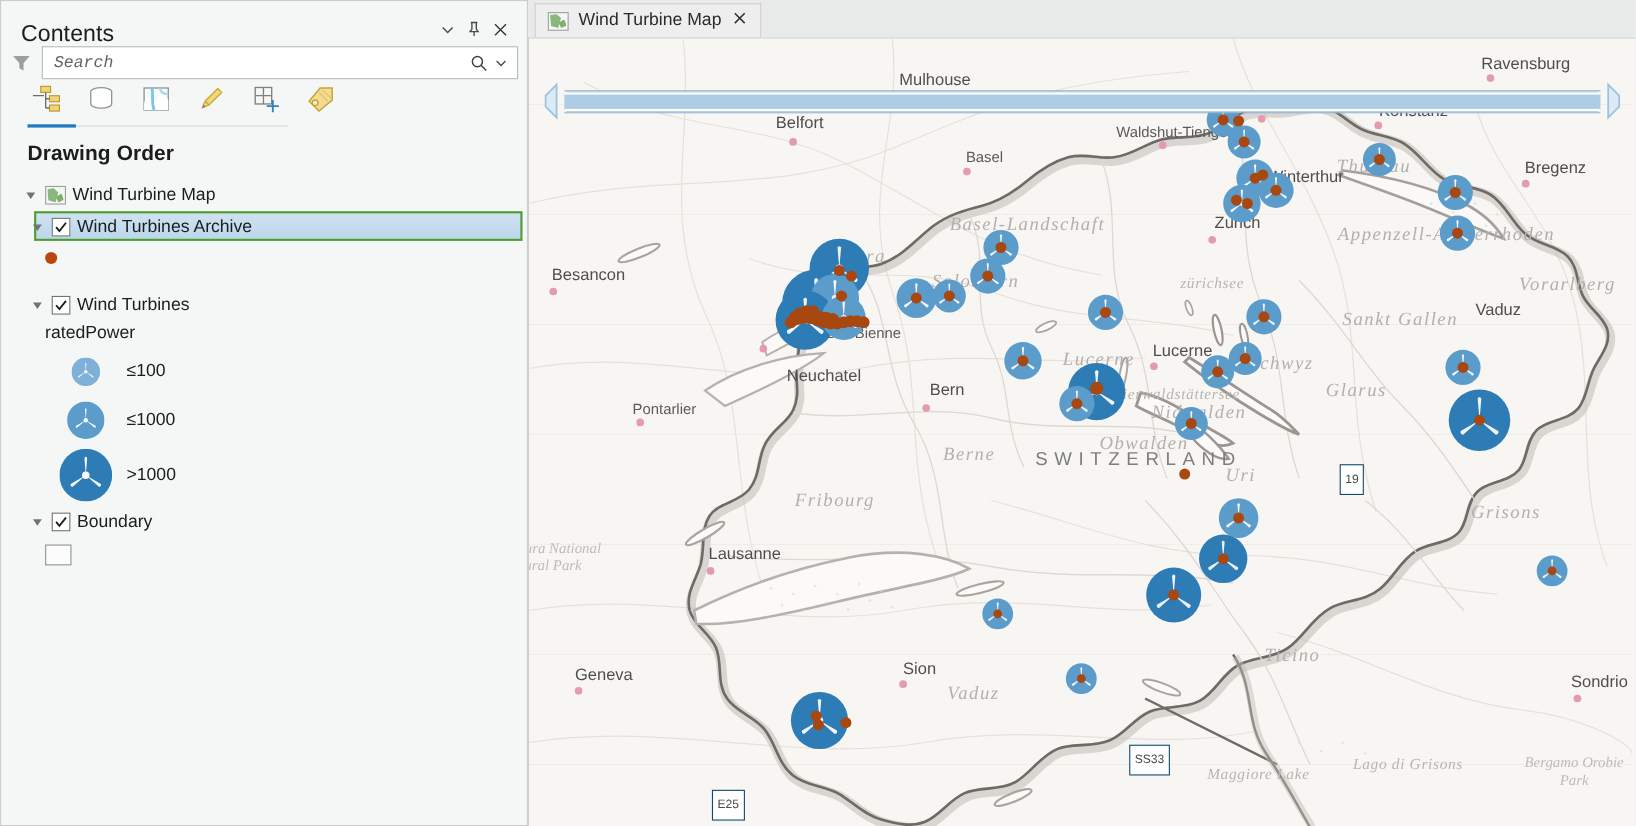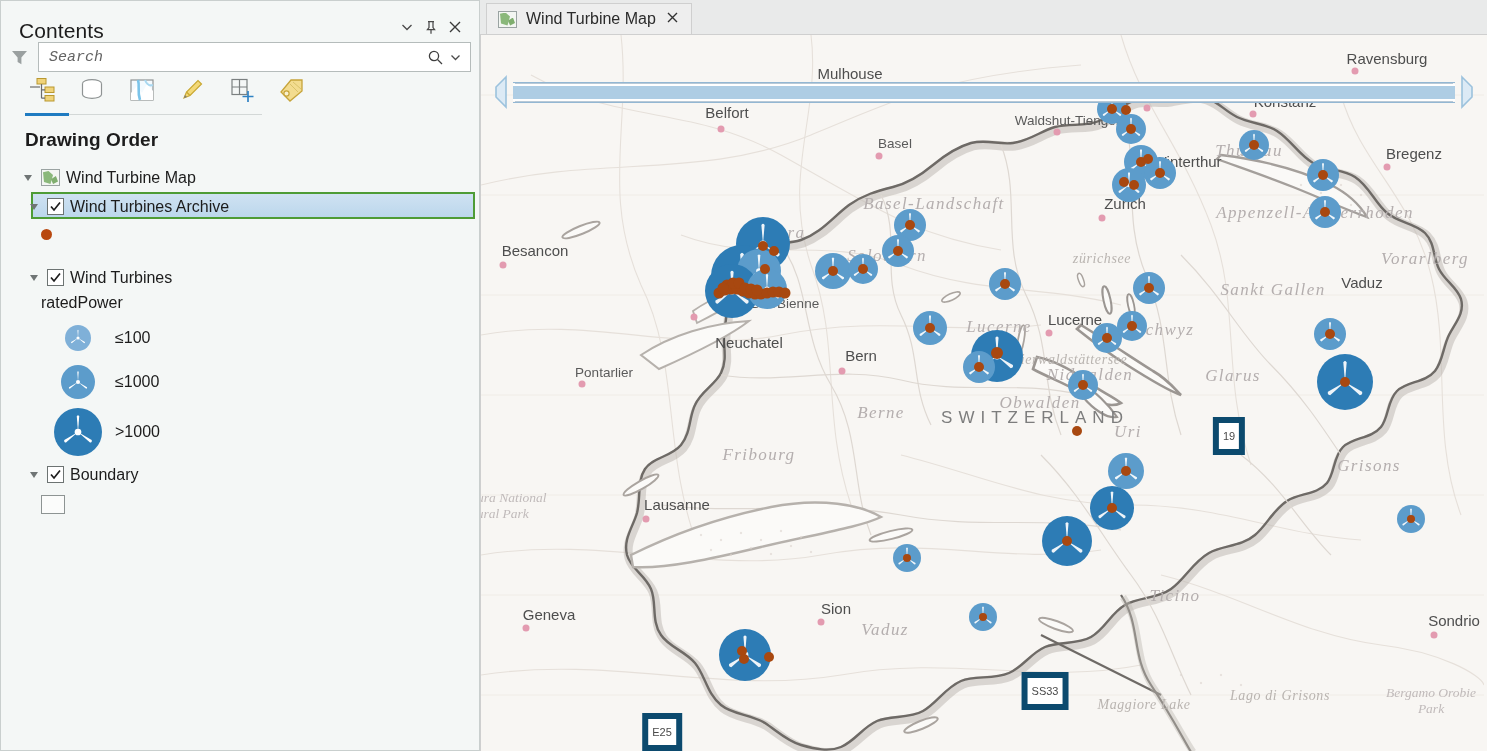--- a/index.html
+++ b/index.html
@@ -247,21 +247,21 @@
     font-style: italic; font-size: 13.5px;
     color: #c0baba; text-align:center; line-height: 1.15;
     transform: translate(-50%, -50%);
   }
   .city-dot {
     position: absolute; width: 7px; height: 7px; border-radius: 50%;
     background: #e39bb0; transform: translate(-50%,-50%); z-index: 19;
   }
   .shield {
     position: absolute; transform: translate(-50%,-50%);
-    background: #ffffff; border: 6px solid #0c4a6e;
+    background: #ffffff; border: 1px solid #0c4a6e;
     font-size: 11px; color: #4a4a4a; padding: 7px 4px;
     font-family: "Liberation Sans", sans-serif;
     z-index: 21;
   }
 
   
   .turb {
     position: absolute; transform: translate(-50%,-50%);
     border-radius: 50%;
     z-index: 25;
@@ -785,21 +785,21 @@
             <div class="lbl city" style="left: 973px; top: 585px;">Sondrio</div>
             <div class="city-dot" style="left: 953px; top: 600px;"></div>
             <div class="lbl region" style="left: 453px; top: 169px;">Basel-Landschaft</div>
             <div class="lbl region" style="left: 406px; top: 221px;">Solothurn</div>
             <div class="lbl region" style="left: 768px; top: 116px;">Thurgau</div>
             <div class="lbl region" style="left: 834px; top: 178px;">Appenzell-Ausserrhoden</div>
             <div class="lbl region" style="left: 944px; top: 224px;">Vorarlberg</div>
             <div class="lbl region" style="left: 792px; top: 255px;">Sankt Gallen</div>
             <div class="lbl region" style="left: 518px; top: 292px;">Lucerne</div>
             <div class="lbl region" style="left: 684px; top: 295px;">Schwyz</div>
-            <div class="lbl region" style="left: 752px; top: 320px; margin-top: 21px;">Glarus</div>
+            <div class="lbl region" style="left: 752px; top: 320px;">Glarus</div>
             <div class="lbl region" style="left: 609px; top: 340px;">Nidwalden</div>
             <div class="lbl region" style="left: 559px; top: 368px;">Obwalden</div>
             <div class="lbl region" style="left: 400px; top: 378px;">Berne</div>
             <div class="lbl region" style="left: 647px; top: 397px;">Uri</div>
             <div class="lbl region" style="left: 888px; top: 431px;">Grisons</div>
             <div class="lbl region" style="left: 278px; top: 420px;">Fribourg</div>
             <div class="lbl region" style="left: 404px; top: 595px;">Vaduz</div>
             <div class="lbl region" style="left: 694px; top: 561px;">Ticino</div>
             <div class="lbl region" style="left: 306px; top: 198px;">Jura</div>
             <div class="lbl lake" style="left: 621px; top: 224px;">zürichsee</div>

